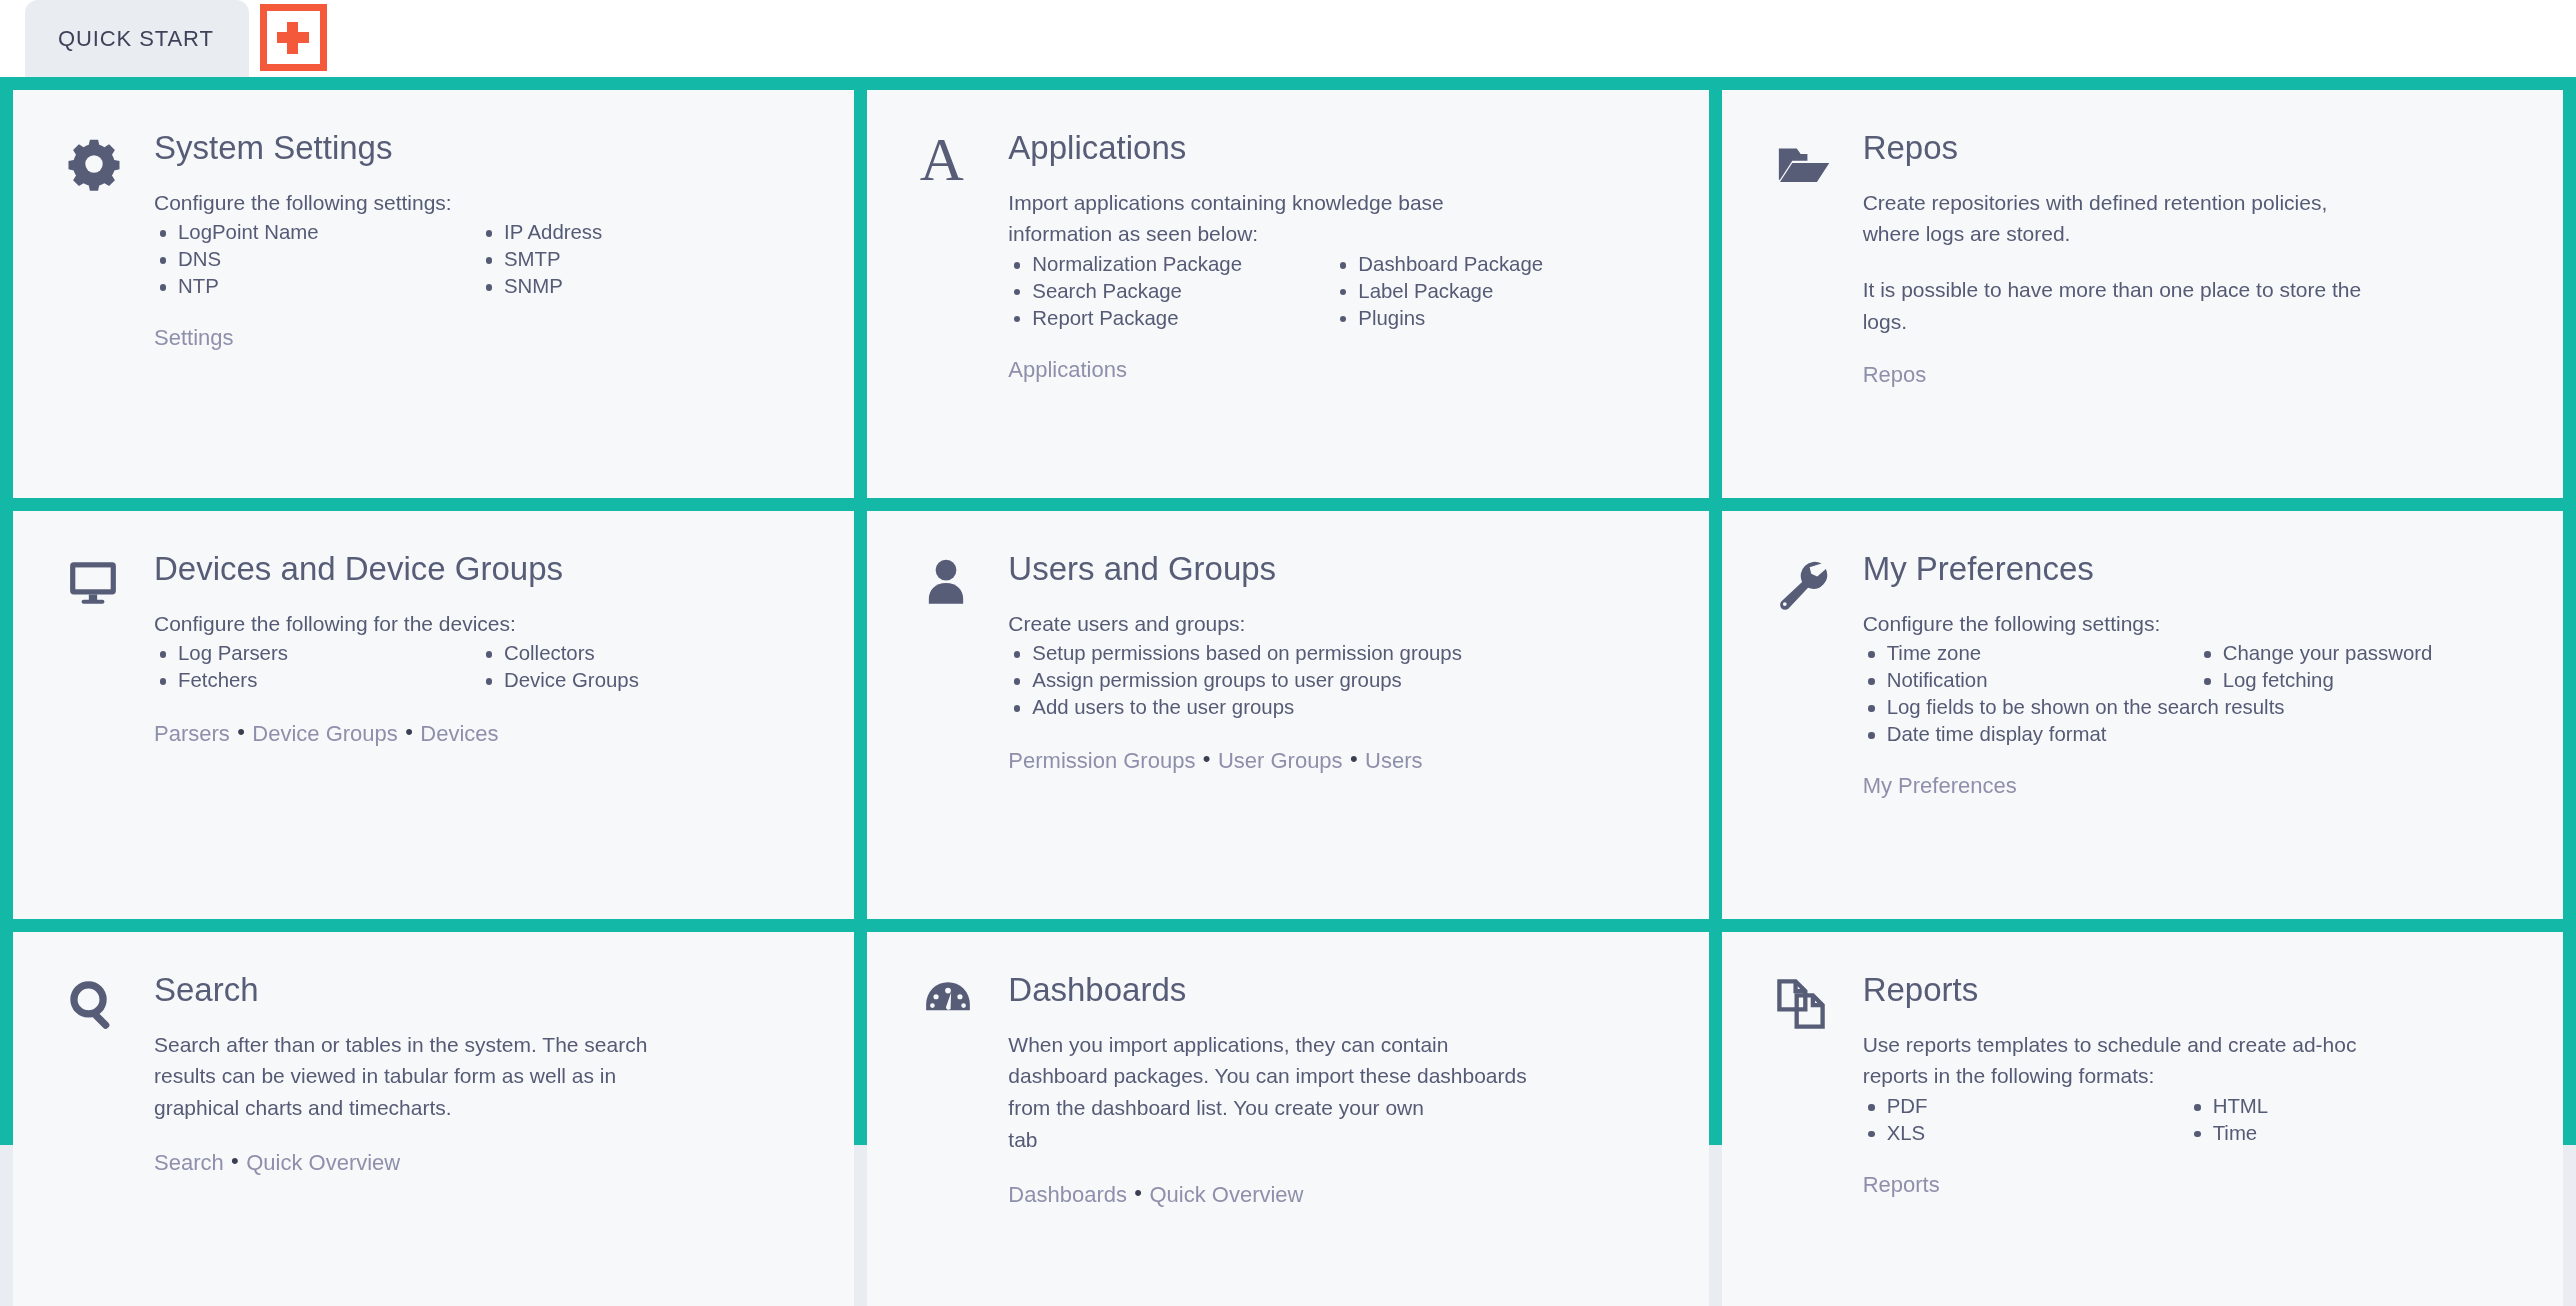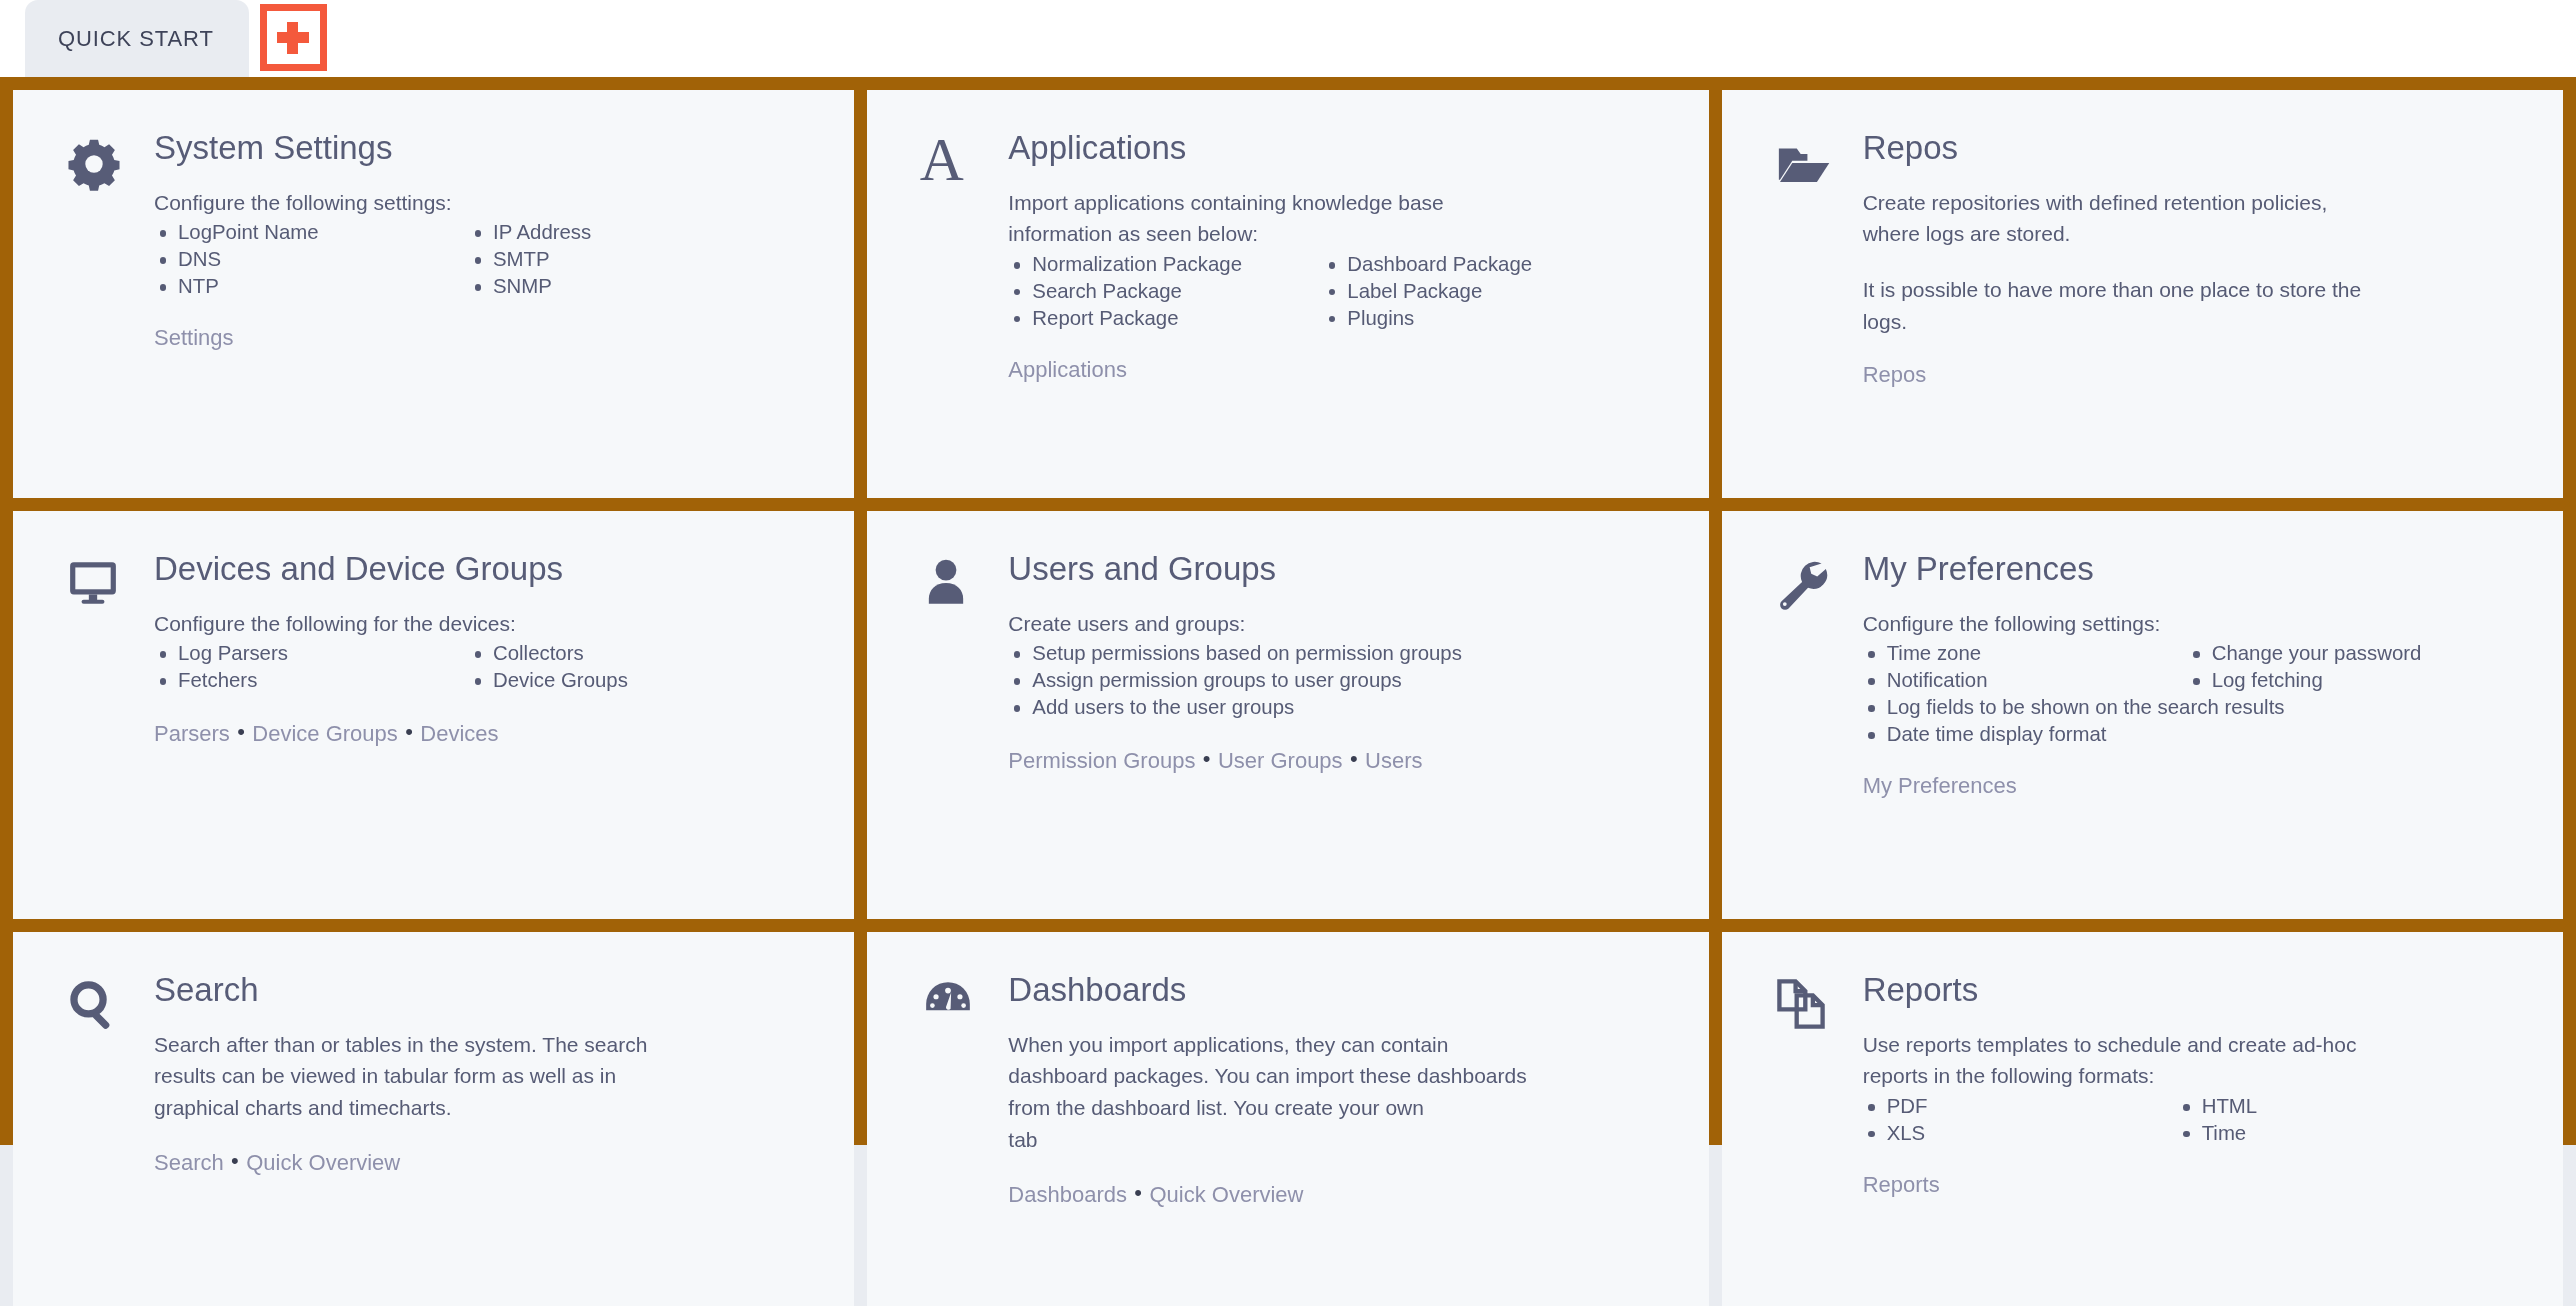--- a/index.html
+++ b/index.html
@@ -57,21 +57,21 @@
   .plus-icon::before { left: 10.2px; top: 0; width: 11px; height: 32px; }
   .plus-icon::after  { top: 10.2px; left: 0; height: 11px; width: 32px; }
 
   
   #grid {
     display: grid;
     grid-template-columns: repeat(3, 1fr);
     grid-auto-rows: 408px;
     gap: 13px;
     padding: 13px;
-    background: #a16207;
+    background: #14b8a6;
     height: 1068px;
   }
   .card {
     background: #f6f8fa;
     display: flex;
     padding: 41px 32px 24px 32px;
     overflow: hidden;
   }
   .card-icon {
     width: 109px;
@@ -98,21 +98,21 @@
     color: #565b75;
     margin-bottom: 1.9px;
   }
   .card-desc + .card-desc { margin-top: 0px; }
 
   ul.bullets {
     list-style: none;
     margin: 1.9px 0 0 0;
     padding: 0;
     display: grid;
-    column-gap: 9px;
+    column-gap: 20px;
     grid-auto-flow: column;
   }
   ul.bullets.cols2-3 { grid-template-rows: repeat(3, auto); grid-template-columns: 306px 1fr; }
   ul.bullets.cols2-2 { grid-template-rows: repeat(2, auto); grid-template-columns: 306px 1fr; }
   ul.bullets.one     { grid-auto-flow: row; grid-template-columns: 1fr; }
   ul.bullets.prefs   { grid-auto-flow: row; grid-template-columns: 316px 1fr; }
 
   ul.bullets li {
     font-size: 20.4px;
     line-height: 1.32;

